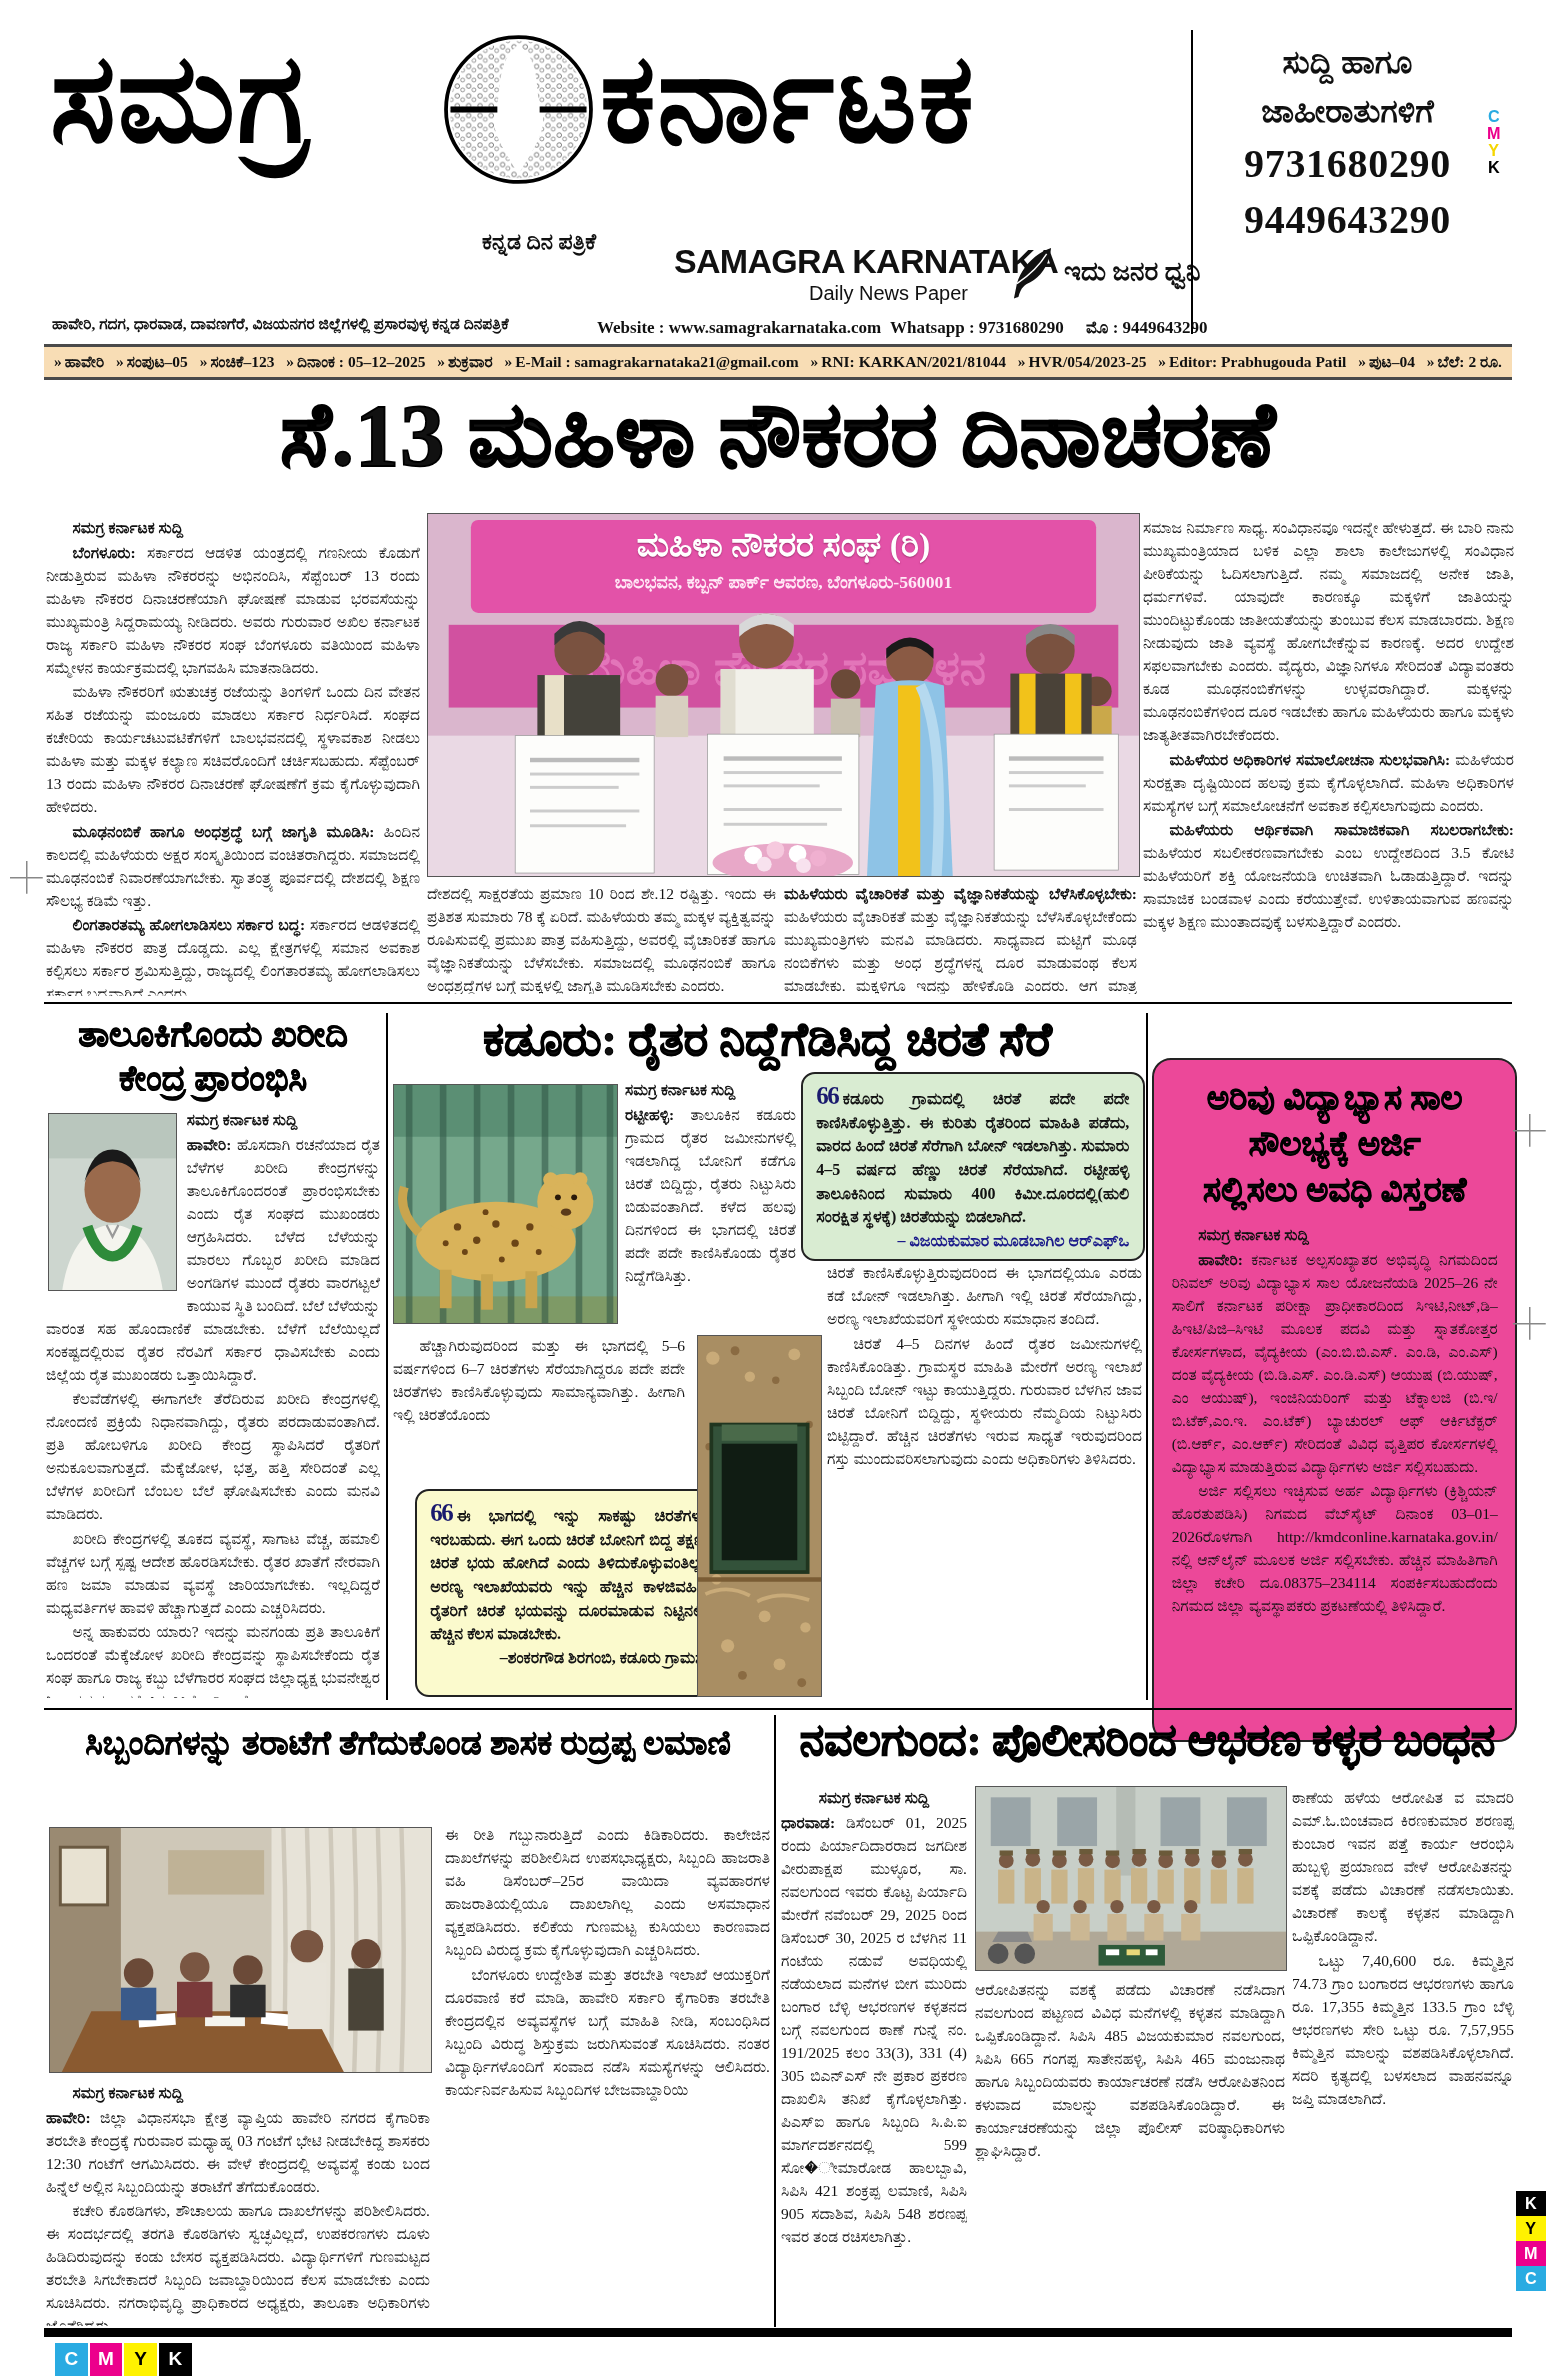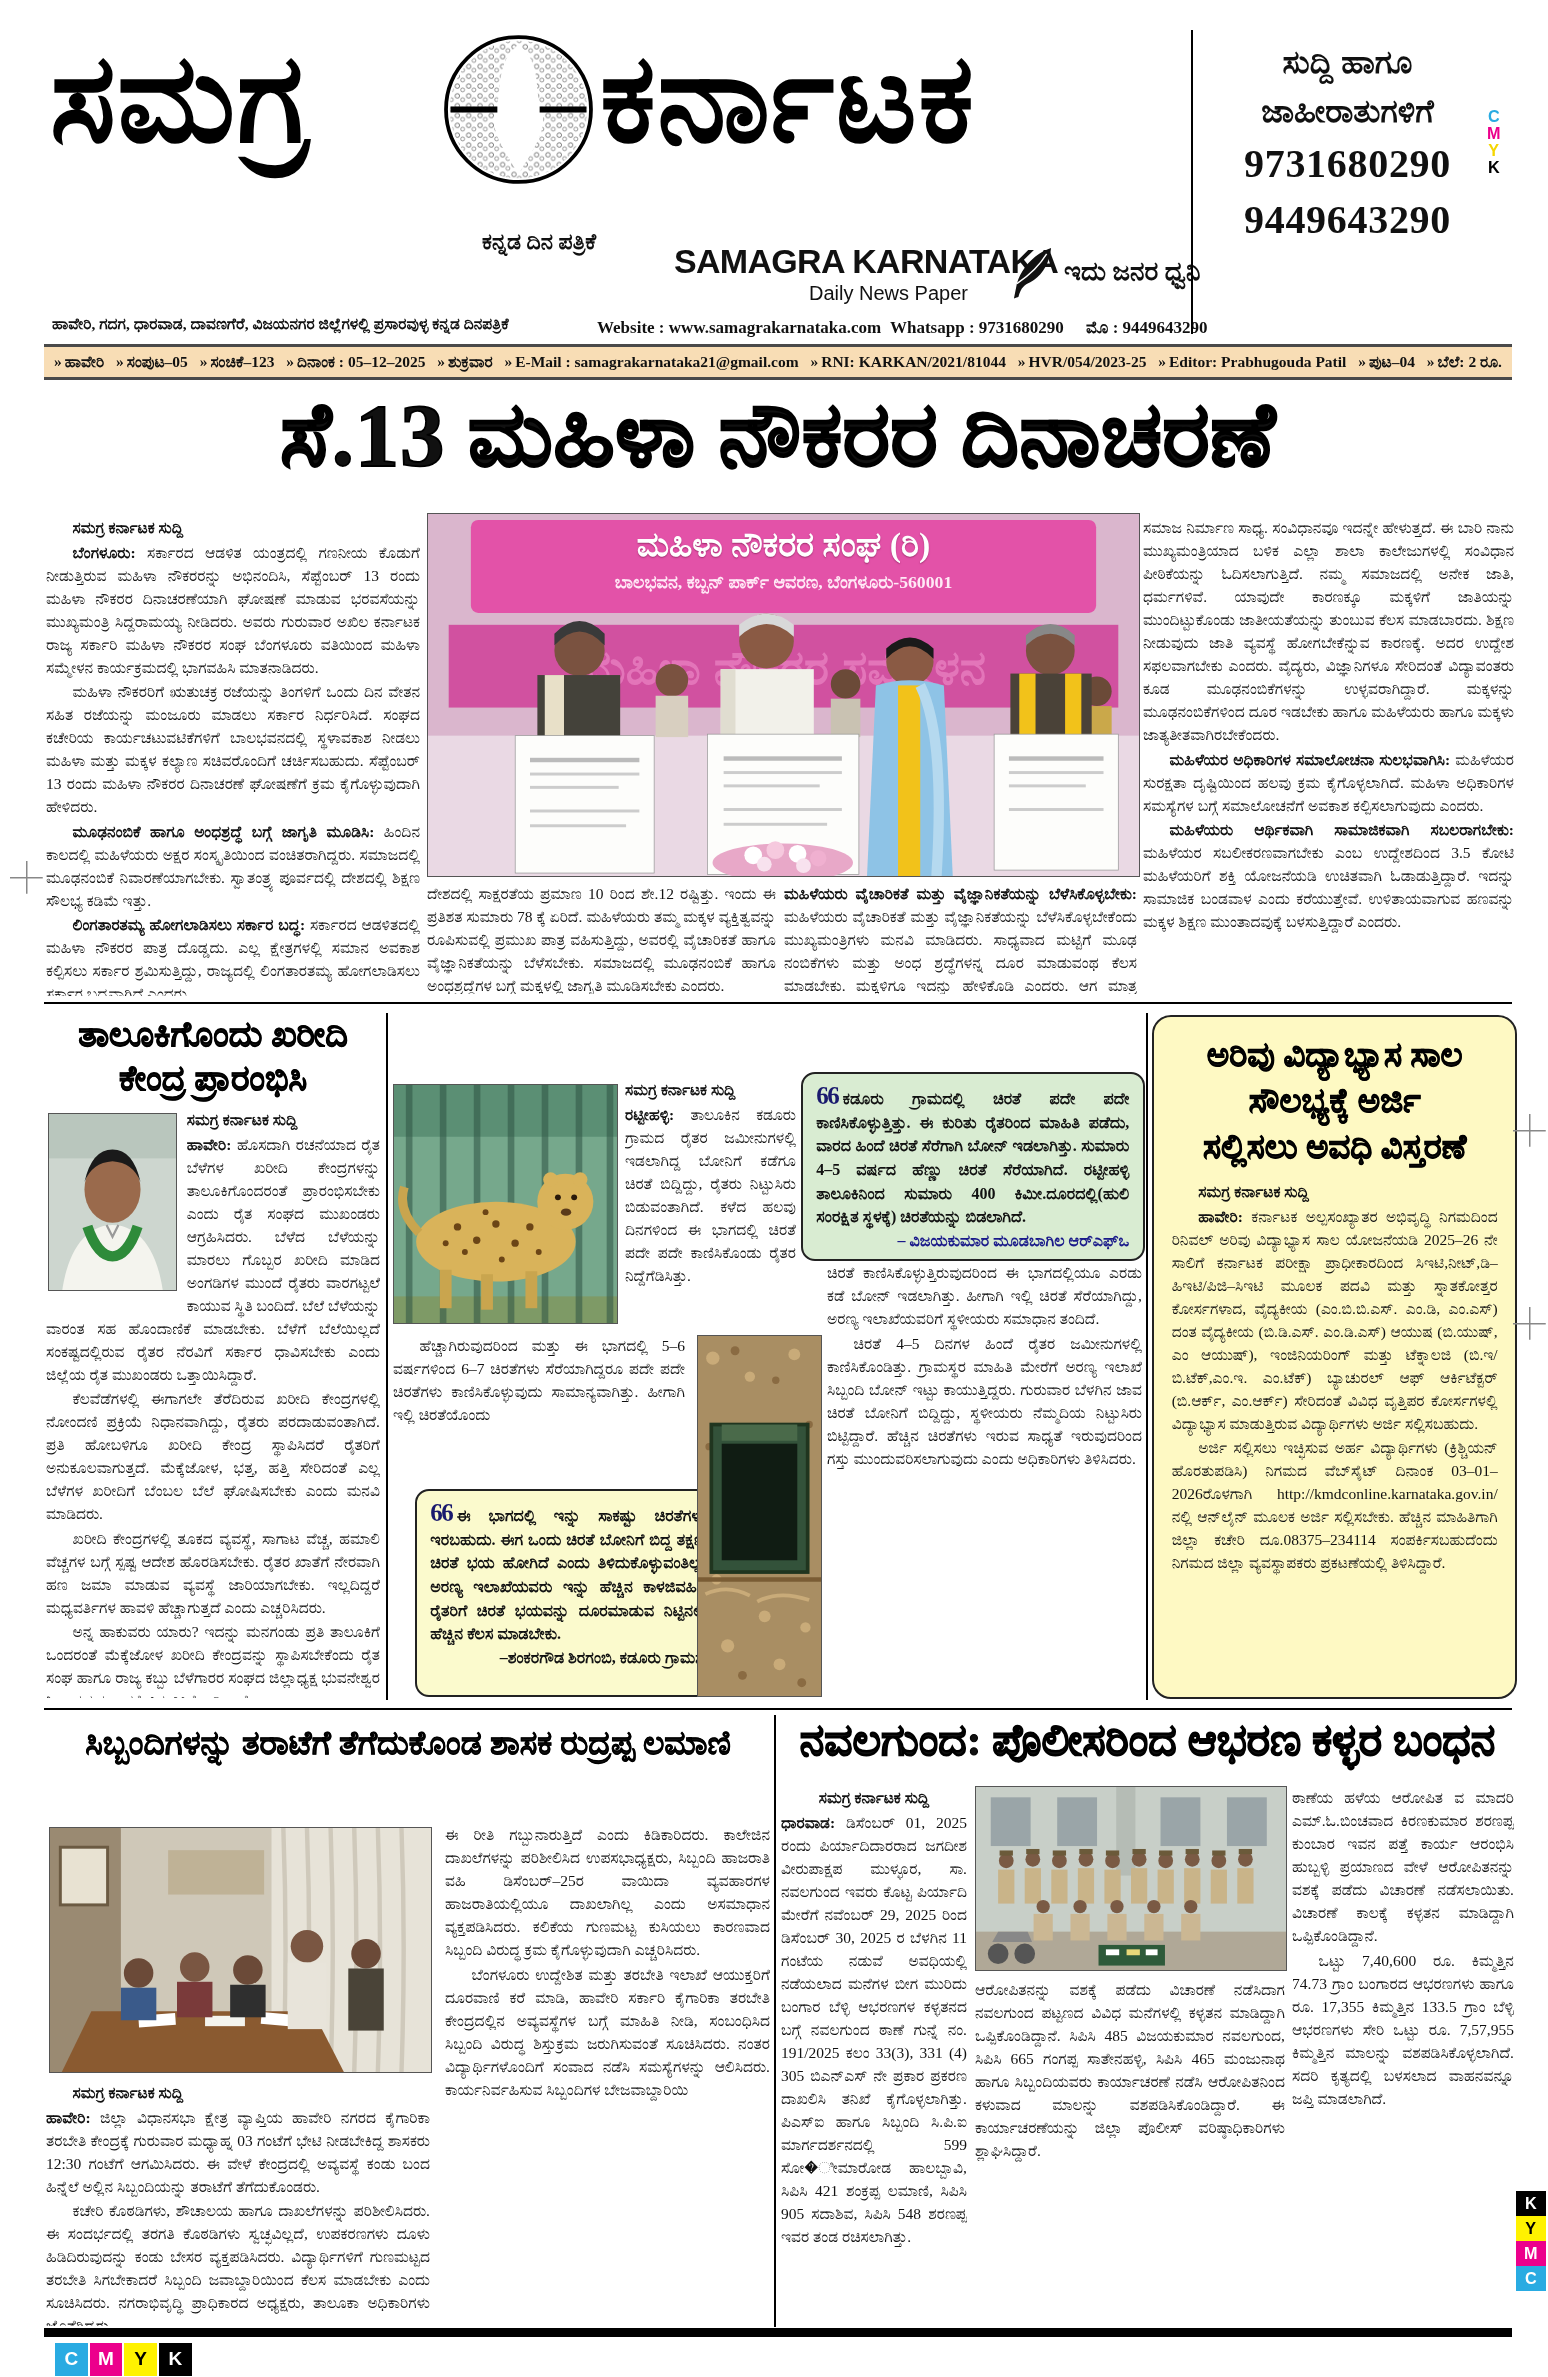--- a/index.html
+++ b/index.html
@@ -43,21 +43,21 @@
   .photo svg{display:block;width:100%;height:100%;}
   
   .qbox{border:2.2px solid #222;border-radius:14px;padding:10.3px 13.3px;text-align:justify;
         font-size:16px;line-height:23.6px;font-weight:bold;overflow:hidden;}
   .qgreen{background:#d9ecd2;}
   .qyellow{background:#fbfacd;}
   .qmark{color:#1a1a6e;font-size:25px;font-weight:900;letter-spacing:-1.5px;margin-right:4.4px;}
   .qauth-blue{display:block;text-align:right;color:#1a1a8a;font-weight:bold;}
   .qauth-dark{display:block;text-align:right;color:#111;font-weight:bold;}
   
-  .loanbox{background:#fef9c3;border:2.2px solid #222;border-radius:19px;padding:14.8px 17.7px;overflow:hidden;}
+  .loanbox{background:#ec4899;border:2.2px solid #222;border-radius:19px;padding:14.8px 17.7px;overflow:hidden;margin-top:43px;}
   
   .banner-t1{color:#fff;font-weight:bold;font-size:34px;text-align:center;text-shadow:0 0.7px 1.5px #a03070;}
   .banner-t2{color:#ffe9f6;font-weight:bold;font-size:17.7px;text-align:center;}
   
   .regmark{width:32.5px;height:32.5px;
      background:linear-gradient(#888,#888) center/100% 1.5px no-repeat,
                 linear-gradient(#888,#888) center/1.5px 100% no-repeat;}
   .sq{display:flex;align-items:center;justify-content:center;font-family:"Liberation Sans",sans-serif;font-weight:bold;}
   .footer-bar{background:#000;}
 </style>
@@ -272,20 +272,21 @@
       <p style="text-indent:0;"><span class="b">ಹಾವೇರಿ:</span> <span>ಹೊಸದಾಗಿ ರಚನೆಯಾದ ರೈತ ಬೆಳೆಗಳ ಖರೀದಿ ಕೇಂದ್ರಗಳನ್ನು ತಾಲೂಕಿಗೊಂದರಂತೆ ಪ್ರಾರಂಭಿಸಬೇಕು ಎಂದು ರೈತ ಸಂಘದ ಮುಖಂಡರು ಆಗ್ರಹಿಸಿದರು. ಬೆಳೆದ ಬೆಳೆಯನ್ನು ಮಾರಲು ಗೊಬ್ಬರ ಖರೀದಿ ಮಾಡಿದ ಅಂಗಡಿಗಳ ಮುಂದೆ ರೈತರು ವಾರಗಟ್ಟಲೆ ಕಾಯುವ ಸ್ಥಿತಿ ಬಂದಿದೆ. ಬೆಲೆ ಬೆಳೆಯನ್ನು ವಾರಂತ ಸಹ ಹೊಂದಾಣಿಕೆ ಮಾಡಬೇಕು. ಬೆಳೆಗೆ ಬೆಲೆಯಿಲ್ಲದೆ ಸಂಕಷ್ಟದಲ್ಲಿರುವ ರೈತರ ನೆರವಿಗೆ ಸರ್ಕಾರ ಧಾವಿಸಬೇಕು ಎಂದು ಜಿಲ್ಲೆಯ ರೈತ ಮುಖಂಡರು ಒತ್ತಾಯಿಸಿದ್ದಾರೆ.</span></p>
       <p>ಕೆಲವೆಡೆಗಳಲ್ಲಿ ಈಗಾಗಲೇ ತೆರೆದಿರುವ ಖರೀದಿ ಕೇಂದ್ರಗಳಲ್ಲಿ ನೋಂದಣಿ ಪ್ರಕ್ರಿಯೆ ನಿಧಾನವಾಗಿದ್ದು, ರೈತರು ಪರದಾಡುವಂತಾಗಿದೆ. ಪ್ರತಿ ಹೋಬಳಿಗೂ ಖರೀದಿ ಕೇಂದ್ರ ಸ್ಥಾಪಿಸಿದರೆ ರೈತರಿಗೆ ಅನುಕೂಲವಾಗುತ್ತದೆ. ಮೆಕ್ಕೆಜೋಳ, ಭತ್ತ, ಹತ್ತಿ ಸೇರಿದಂತೆ ಎಲ್ಲ ಬೆಳೆಗಳ ಖರೀದಿಗೆ ಬೆಂಬಲ ಬೆಲೆ ಘೋಷಿಸಬೇಕು ಎಂದು ಮನವಿ ಮಾಡಿದರು.</p>
       <p>ಖರೀದಿ ಕೇಂದ್ರಗಳಲ್ಲಿ ತೂಕದ ವ್ಯವಸ್ಥೆ, ಸಾಗಾಟ ವೆಚ್ಚ, ಹಮಾಲಿ ವೆಚ್ಚಗಳ ಬಗ್ಗೆ ಸ್ಪಷ್ಟ ಆದೇಶ ಹೊರಡಿಸಬೇಕು. ರೈತರ ಖಾತೆಗೆ ನೇರವಾಗಿ ಹಣ ಜಮಾ ಮಾಡುವ ವ್ಯವಸ್ಥೆ ಜಾರಿಯಾಗಬೇಕು. ಇಲ್ಲದಿದ್ದರೆ ಮಧ್ಯವರ್ತಿಗಳ ಹಾವಳಿ ಹೆಚ್ಚಾಗುತ್ತದೆ ಎಂದು ಎಚ್ಚರಿಸಿದರು.</p>
       <p>ಅನ್ನ ಹಾಕುವರು ಯಾರು? ಇದನ್ನು ಮನಗಂಡು ಪ್ರತಿ ತಾಲೂಕಿಗೆ ಒಂದರಂತೆ ಮೆಕ್ಕೆಜೋಳ ಖರೀದಿ ಕೇಂದ್ರವನ್ನು ಸ್ಥಾಪಿಸಬೇಕೆಂದು ರೈತ ಸಂಘ ಹಾಗೂ ರಾಜ್ಯ ಕಬ್ಬು ಬೆಳೆಗಾರರ ಸಂಘದ ಜಿಲ್ಲಾಧ್ಯಕ್ಷ ಭುವನೇಶ್ವರ ಶಿಡ್ಲಾಪುರ ಸರ್ಕಾರಕ್ಕೆ ವಿನಂತಿಸಿಕೊಂಡಿದ್ದಾರೆ</p>
     </div>
   </div>
 
   <div class="abs vline" style="left:386px;top:1013px;height:687px;"></div>
 
   <div class="abs" style="left:393px;top:1013px;width:749px;height:687px;">
+    <div class="h2b center">ಕಡೂರು: ರೈತರ ನಿದ್ದೆಗೆಡಿಸಿದ್ದ ಚಿರತೆ ಸೆರೆ</div>
 
     <div class="abs photo" style="left:0;top:71px;width:223px;height:238px;">
       <svg viewBox="0 0 302 322" preserveAspectRatio="none">
         <rect width="302" height="322" fill="#76a88c"></rect>
         <rect width="302" height="70" fill="#5b8f74"></rect>
         <rect y="286" width="302" height="36" fill="#7e9a66"></rect>
         <g fill="#2f5444" opacity="0.55">
           <rect x="16" width="9" height="322"></rect>
             <rect x="62" width="9" height="322"></rect>
             <rect x="108" width="9" height="322"></rect>

